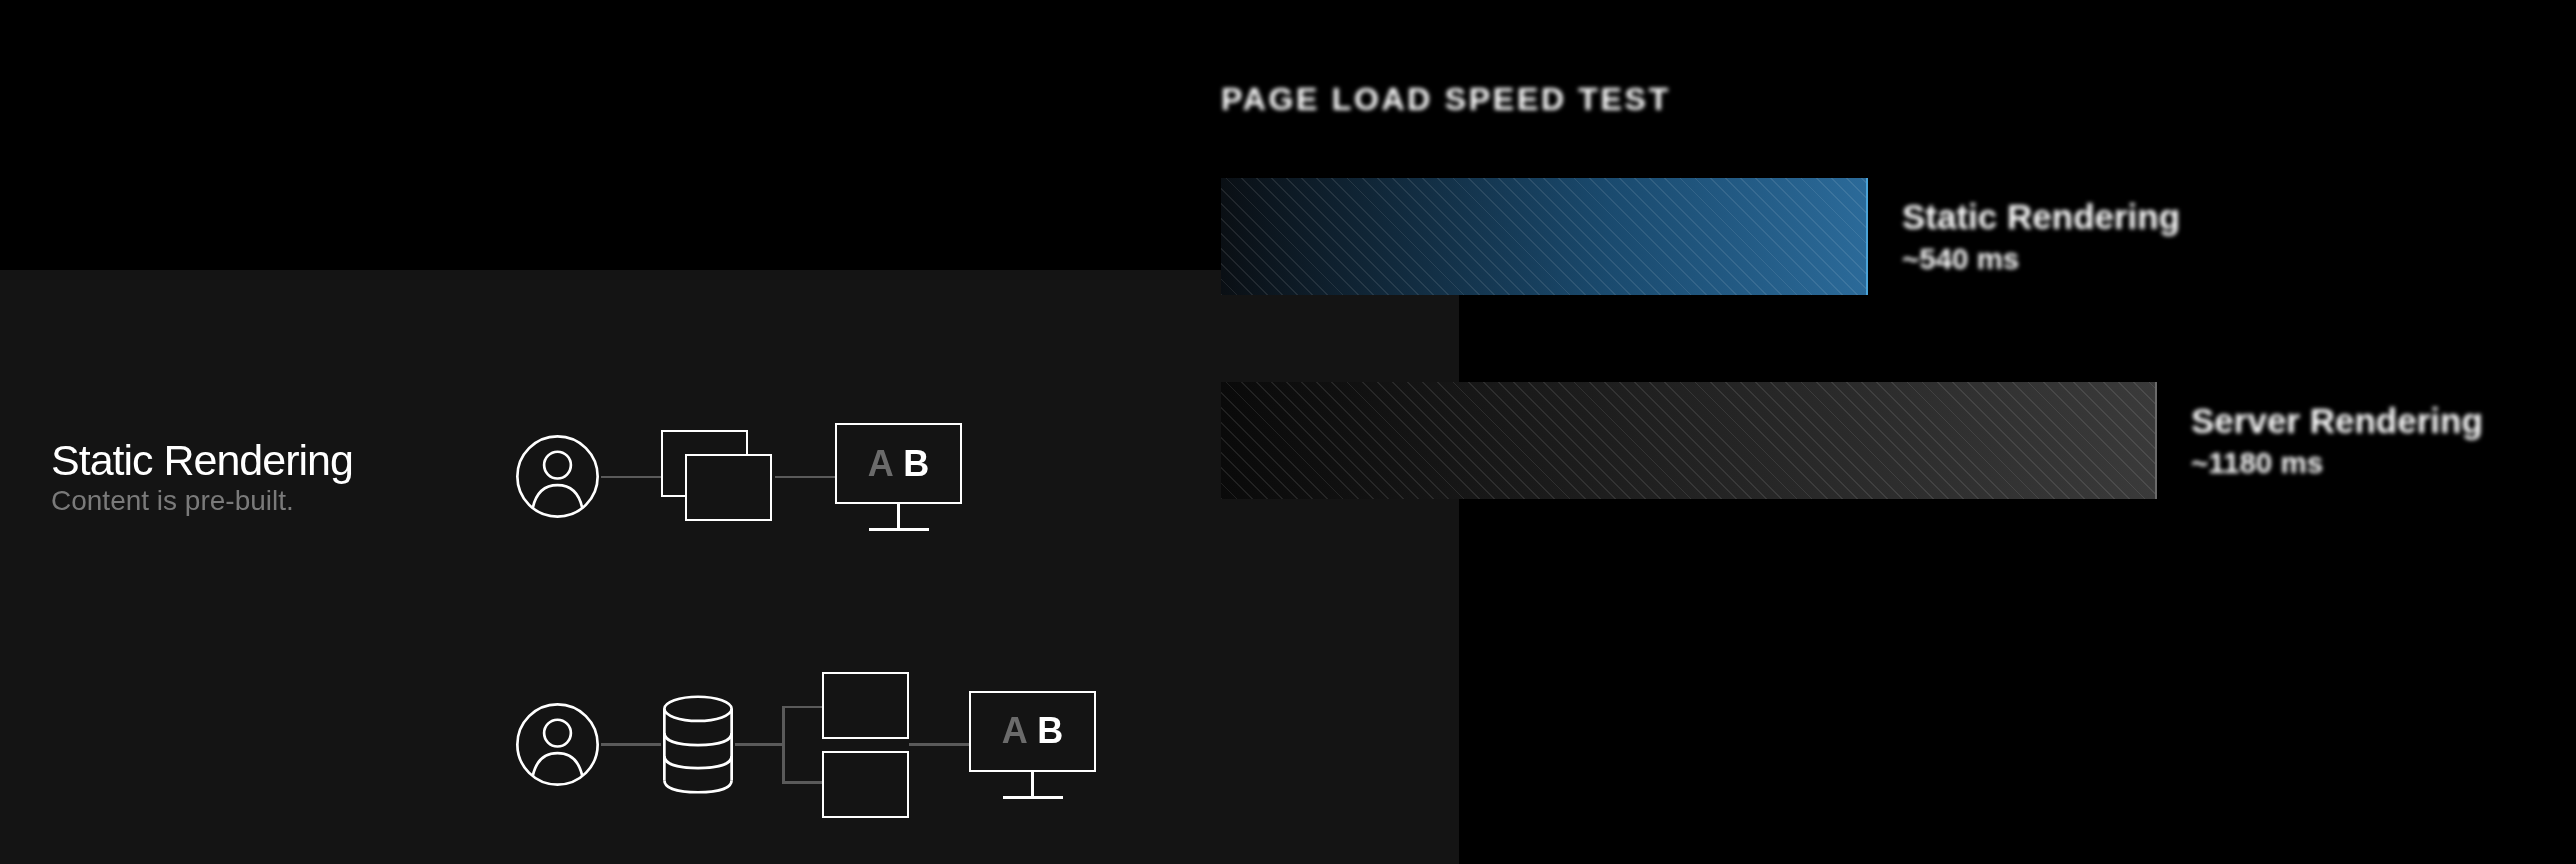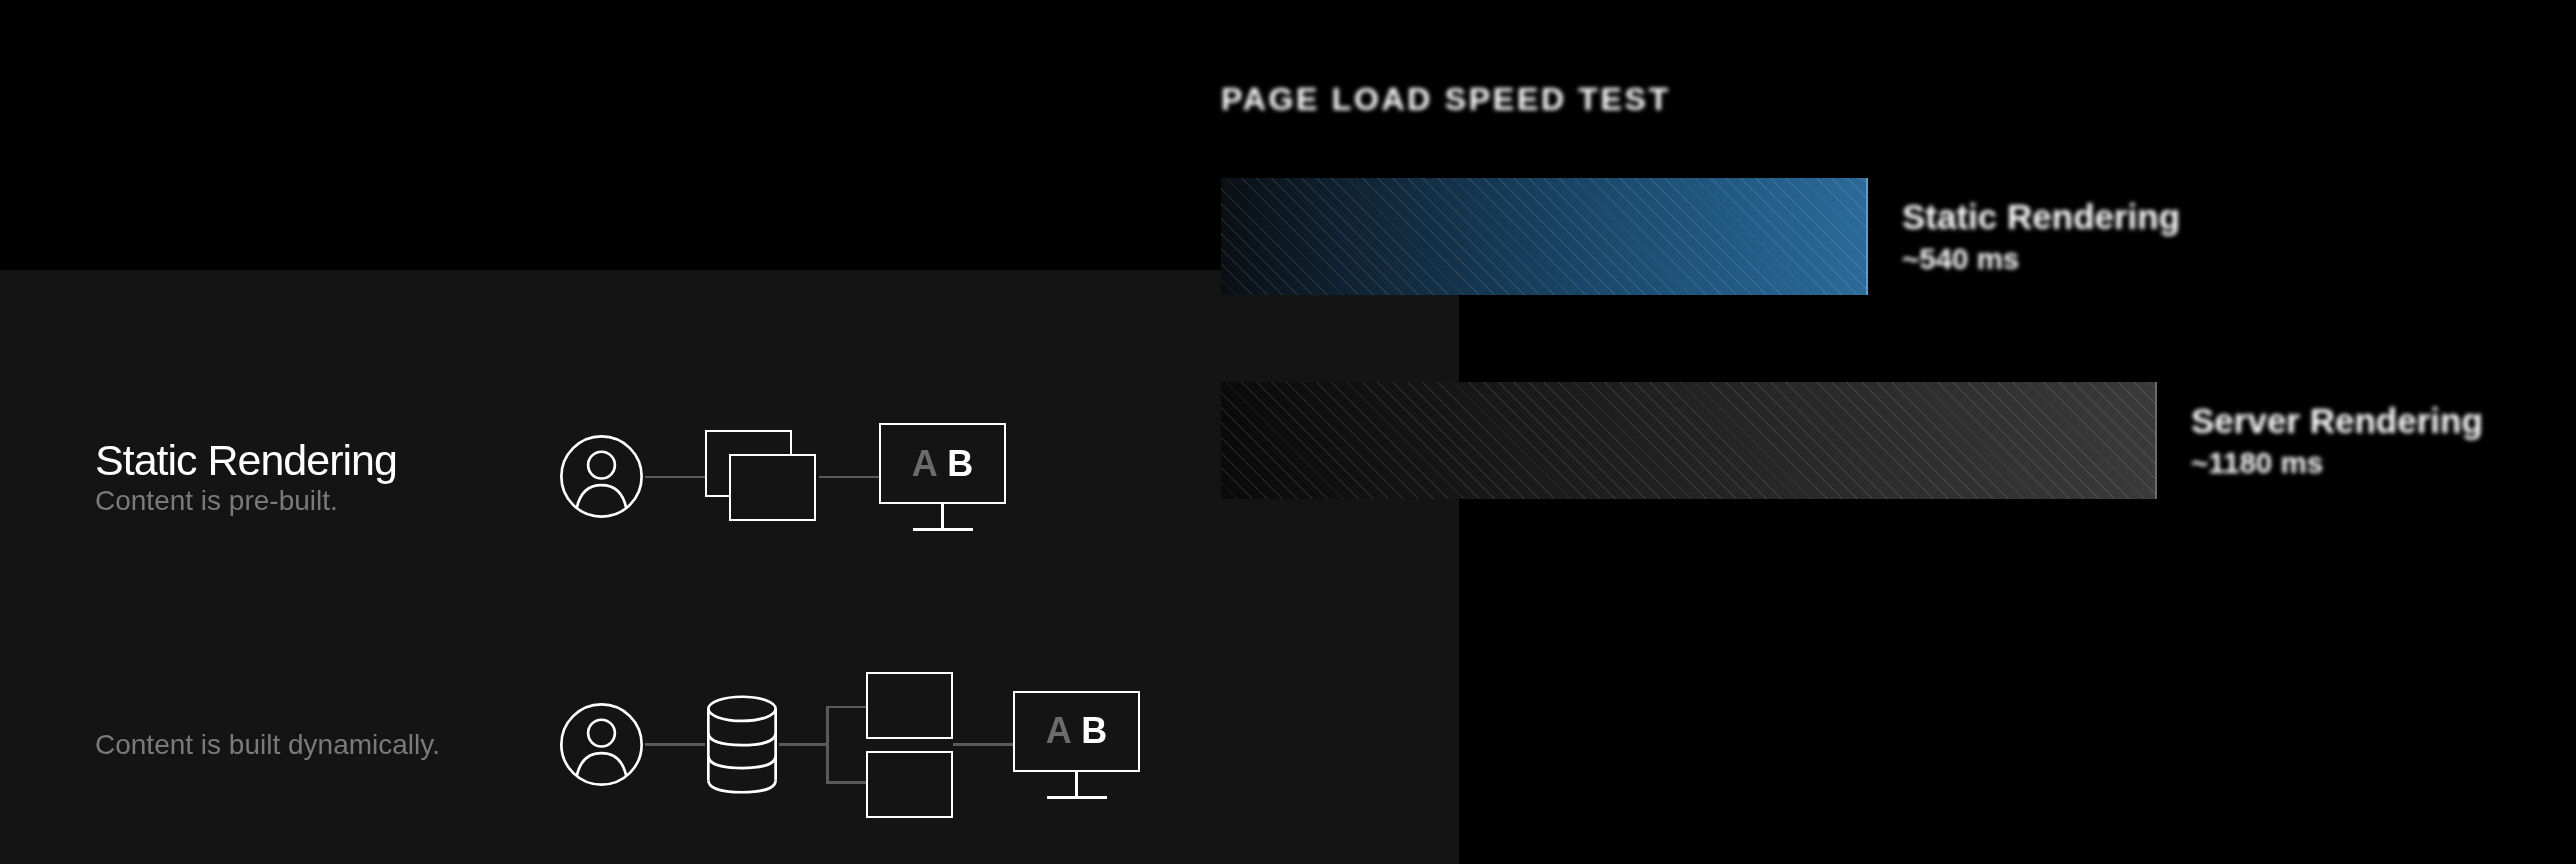--- a/index.html
+++ b/index.html
@@ -14,21 +14,21 @@
   }
 
   
   .card {
     position: absolute;
     left: 0;
     top: 270px;
     width: 1459px;
     height: 594px;
     background: #141414;
-    padding-left: 95px;
+    padding-left: 51px;
   }
 
   .render-row {
     display: flex;
     align-items: center;
   }
   .render-row.static { margin-top: 153px; }
   .render-row.server { margin-top: 141px; }
 
   .render-text-block { width: 463px; }
@@ -247,21 +247,20 @@
           <span class="letter b">B</span>
         </span>
         <span class="stand-neck"></span>
         <span class="stand-base"></span>
       </span>
     </div>
   </div>
 
   <div class="render-row server">
     <div class="render-text-block">
-      <div class="render-sub">Content is built dynamically.</div>
     </div>
 
     <div class="pipeline">
       <span class="user-icon">
         <svg width="87" height="87" viewBox="0 0 130 130">
           <circle cx="65" cy="65" r="60" fill="none" stroke="#fff" stroke-width="4"></circle>
           <circle cx="65" cy="48" r="20" fill="none" stroke="#fff" stroke-width="4"></circle>
           <path d="M28 112 C34 85 50 78 65 78 C80 78 96 85 102 112" fill="none" stroke="#fff" stroke-width="4"></path>
         </svg>
       </span>

